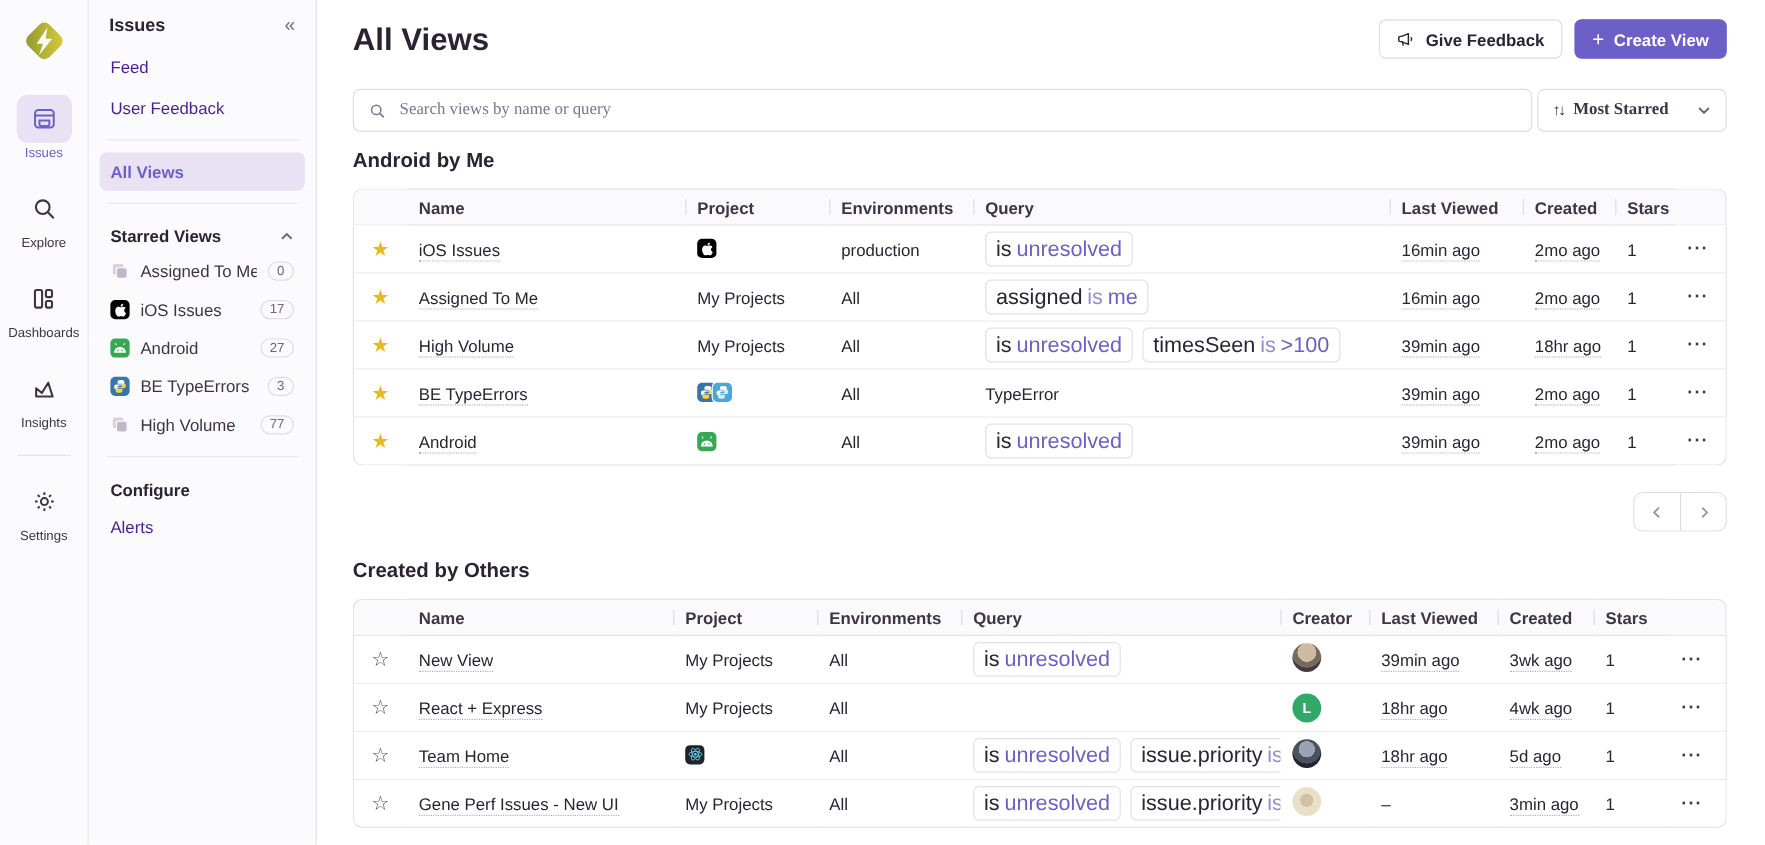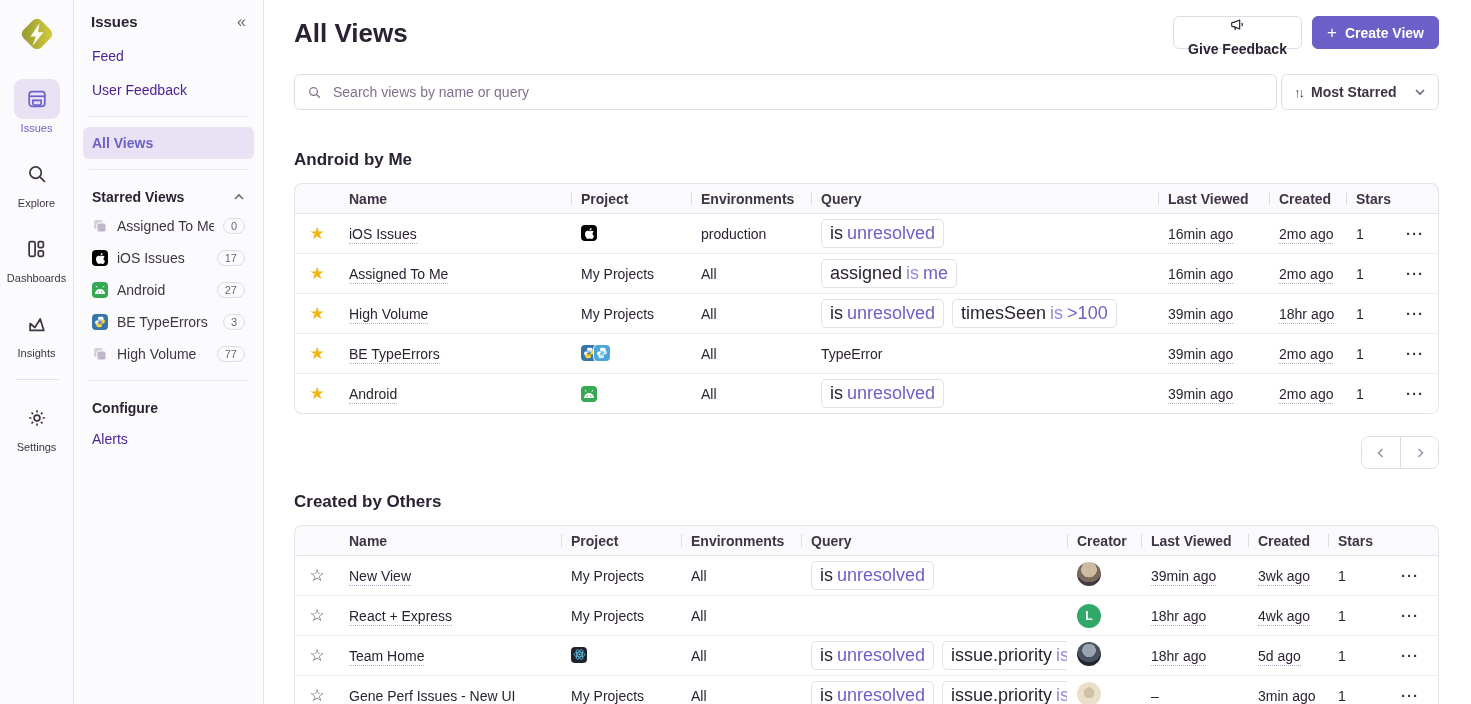--- a/index.html
+++ b/index.html
@@ -52,25 +52,25 @@
   .pi-python { background:#3776AB; }
   .pi-pythonlight { background:#4DA6D9; }
   .pi-react { background:#20232A; }
 
   
   .main { flex:1; padding:16px 32px 0 30px; overflow:hidden; }
   .main-header { display:flex; align-items:flex-start; justify-content:space-between; margin-bottom:24px; }
   .page-title { font-size:26px; font-weight:700; color:#2B2233; line-height:34px; margin:0; }
   .header-actions { display:flex; gap:10px; }
   .btn { height:33px; border-radius:6px; font-size:14px; font-weight:700; display:inline-flex; align-items:center; gap:8px; padding:0 14px; }
-  .btn-default { background:#fff; border:1px solid #E0DCE5; color:#2B2233;flex-direction:column; }
+  .btn-default { background:#fff; border:1px solid #E0DCE5; color:#2B2233; }
   .btn-primary { background:#6C5FC7; border:1px solid #6C5FC7; color:#fff; }
   .plus-glyph { font-size:17px; font-weight:400; line-height:1; }
 
-  .toolbar { display:flex; gap:4px; margin-bottom:40px; }
+  .toolbar { display:flex; gap:4px; margin-bottom:14px;font-family:Liberation Serif, serif; }
   .search-box { flex:1; height:36px; border:1px solid #E0DCE5; border-radius:6px; background:#fff; display:flex; align-items:center; gap:9px; padding:0 12px; color:#80708F; }
   .search-box input { border:none; outline:none; flex:1; font-size:14px; color:#2B2233; font-family:inherit; background:transparent; }
   .search-box input::placeholder { color:#80708F; }
   .sort-btn { width:158px; height:36px; border:1px solid #E0DCE5; border-radius:6px; background:#fff; display:inline-flex; align-items:center; gap:8px; padding:0 12px; font-size:14px; font-weight:700; color:#3E3446; }
   .sort-arrows { font-size:13px; letter-spacing:-2px; color:#3E3446; }
   .sort-btn .chev { margin-left:auto; }
 
   .section-title { font-size:17px; font-weight:700; color:#2B2233; margin:0 0 13px; }
 
   table.views { width:1145px; border-collapse:separate; border-spacing:0; table-layout:fixed; font-size:14px; background:#fff; }

